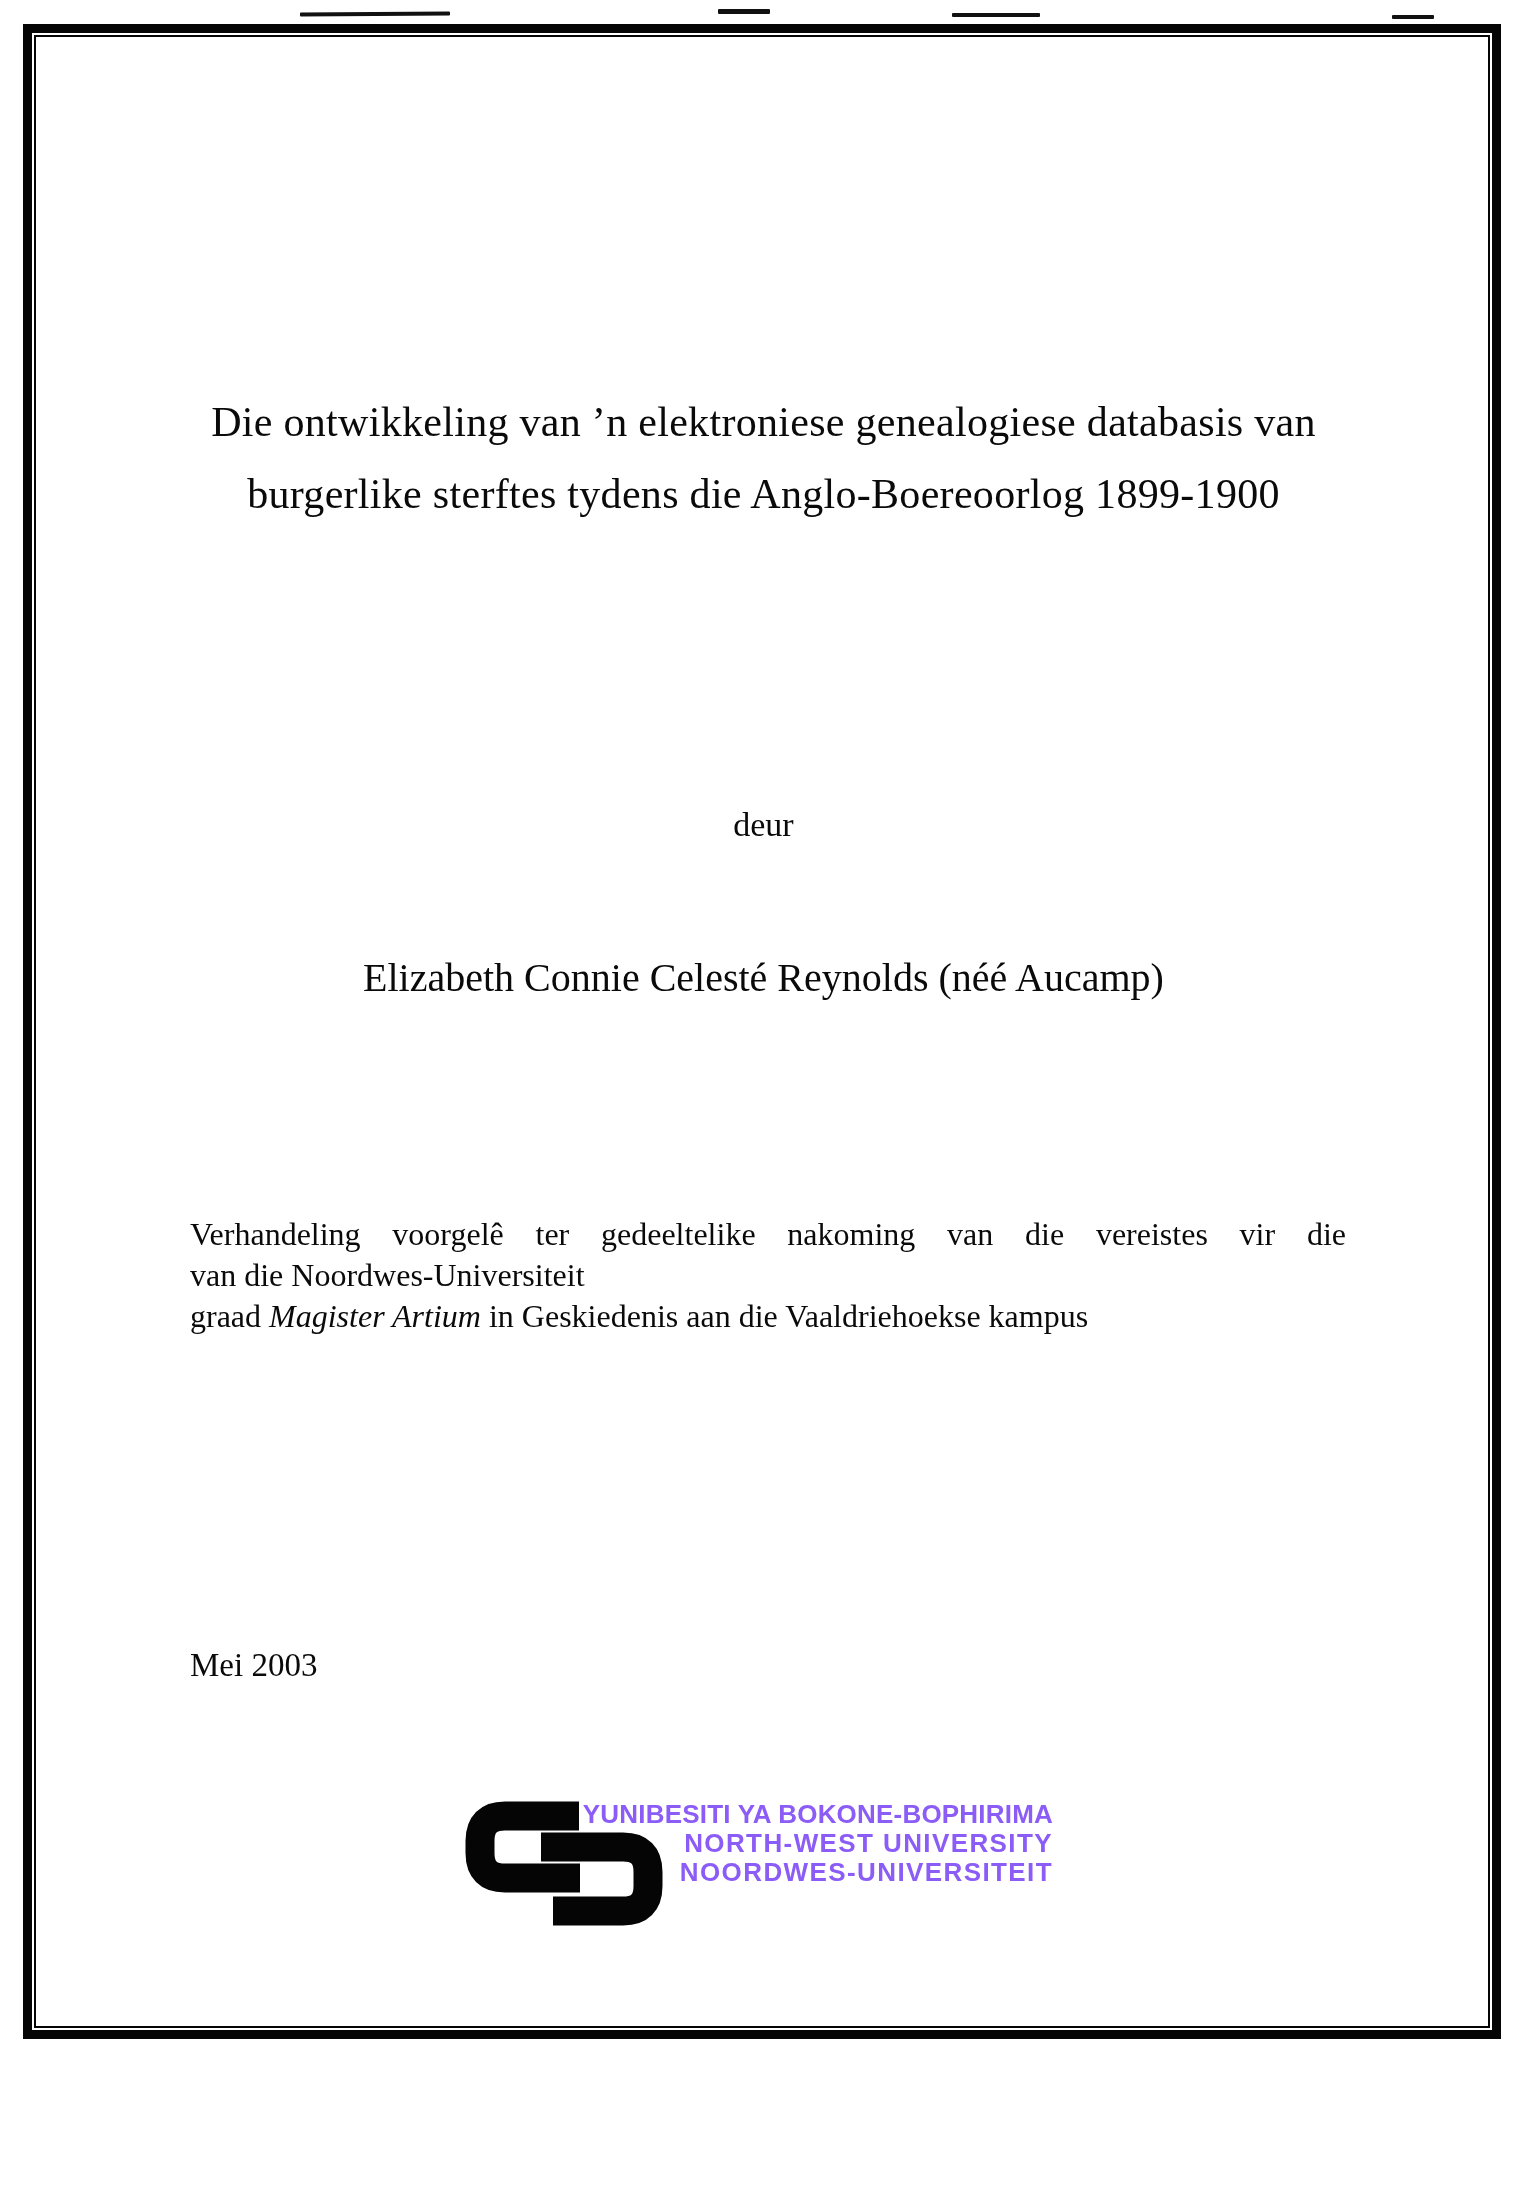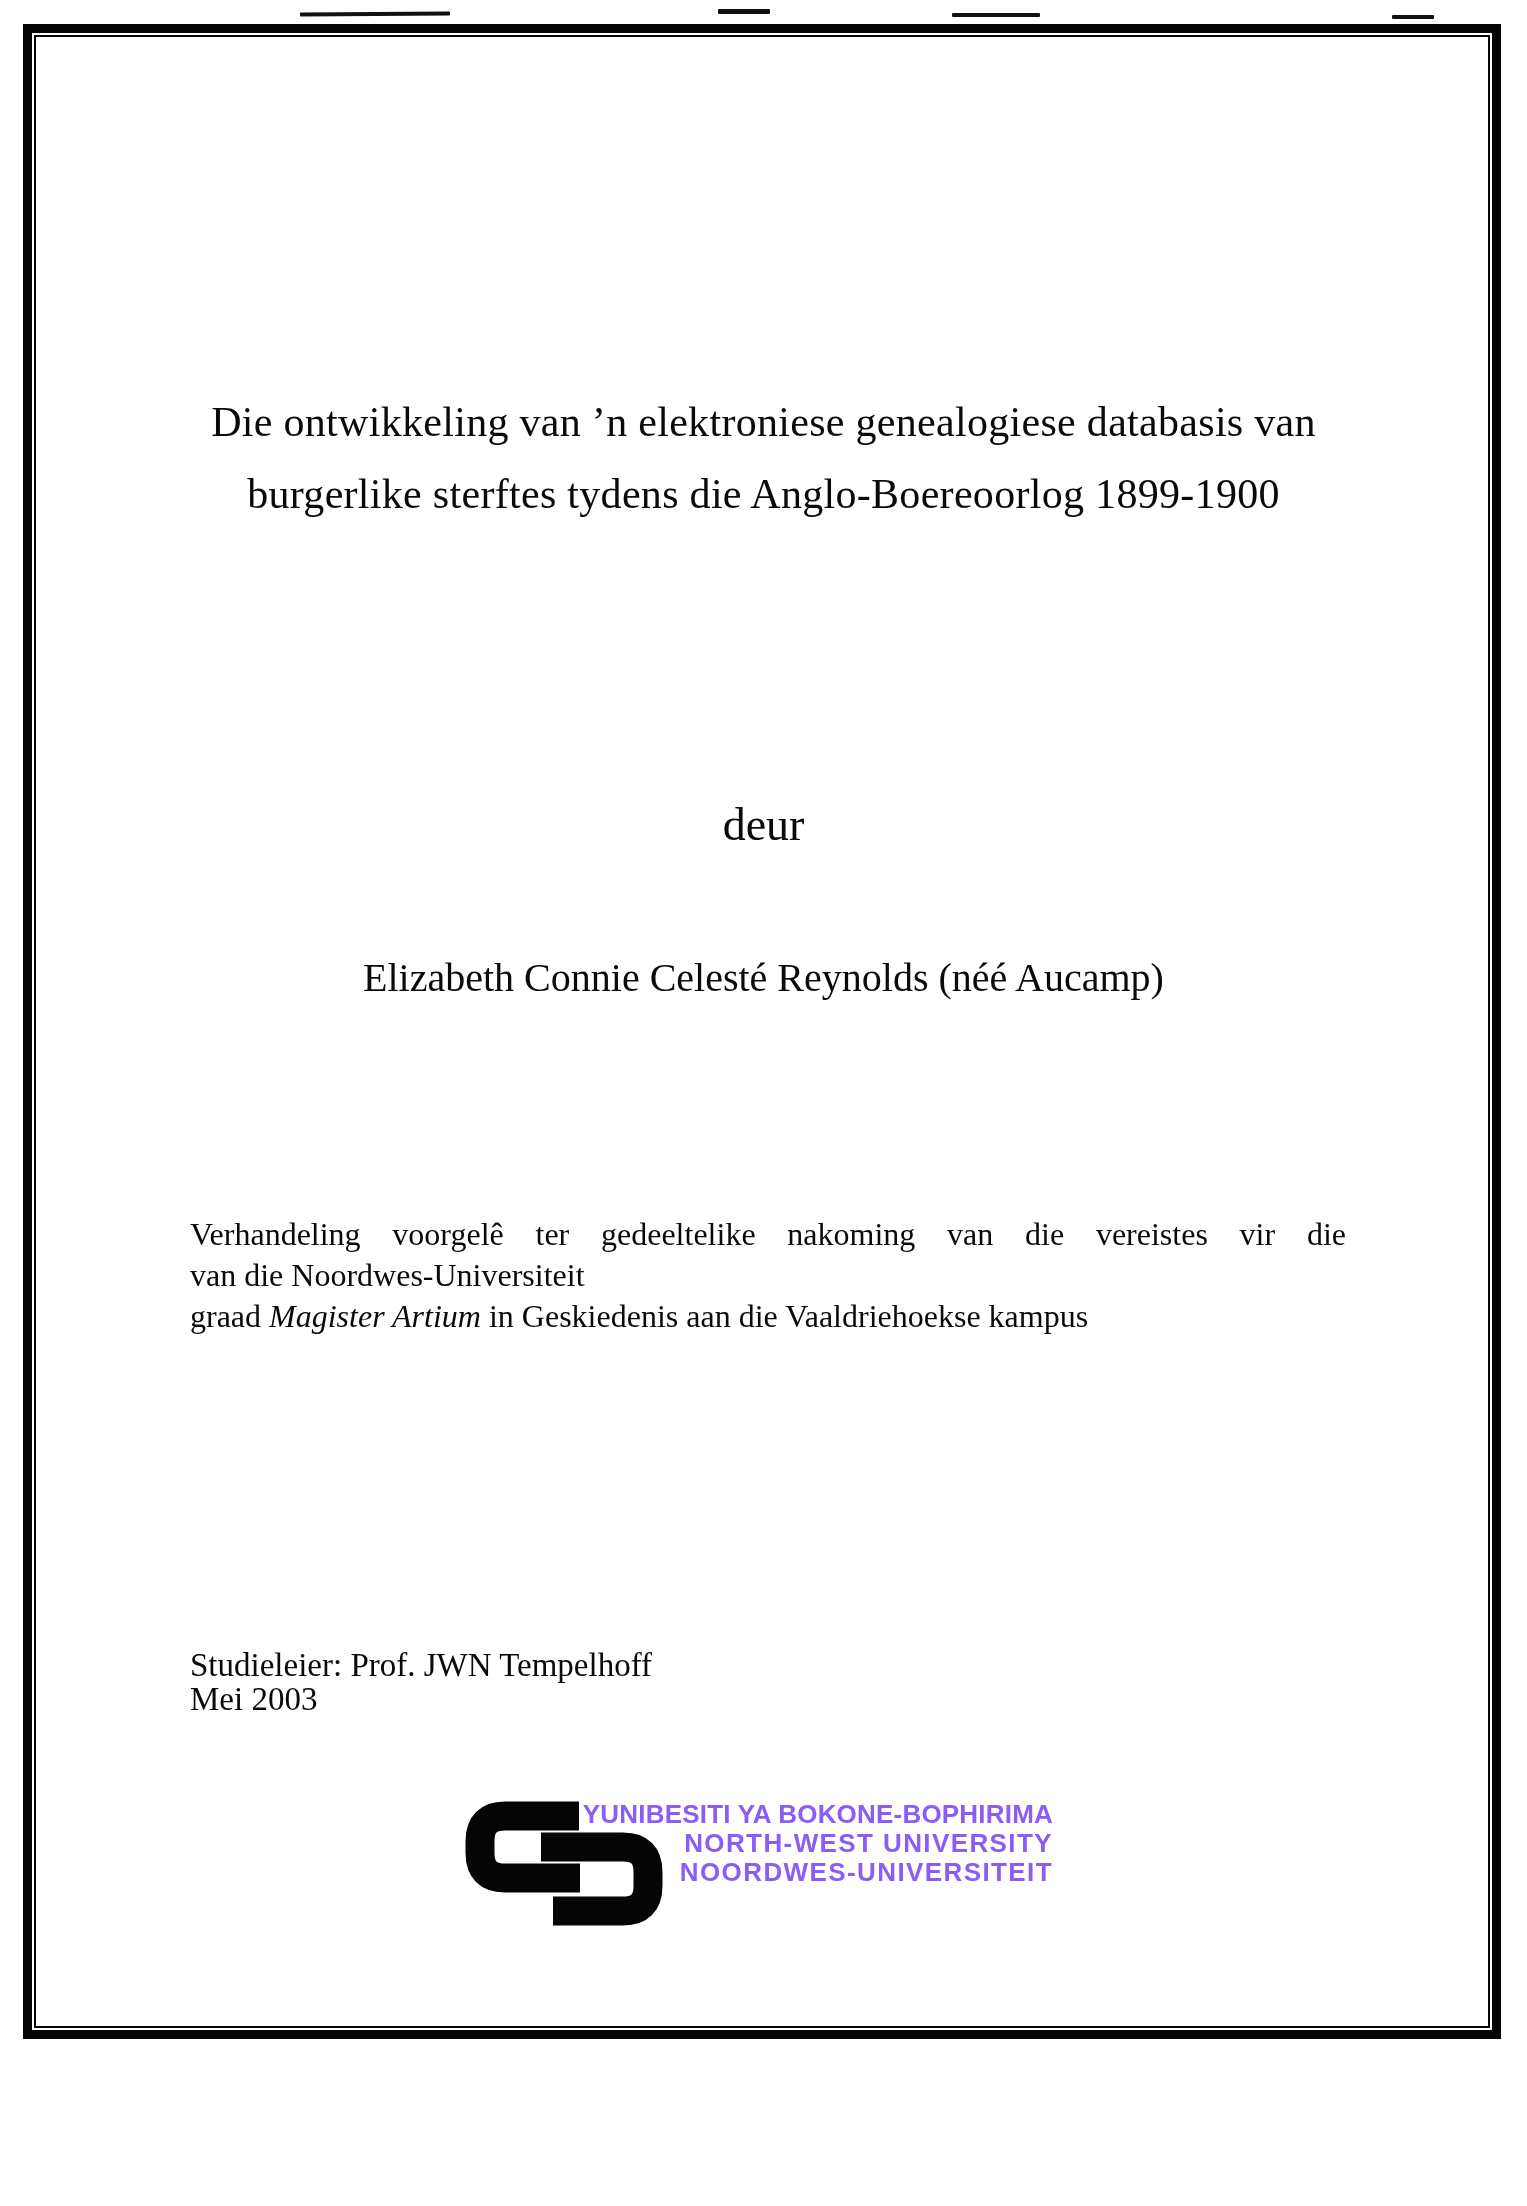--- a/index.html
+++ b/index.html
@@ -52,21 +52,21 @@
     font-weight: normal;
     line-height: 72px;
     text-align: center;
     letter-spacing: 0.3px;
   }
   .byline {
     position: absolute;
     left: 0;
     right: 0;
     top: 803px;
-    font-size: 46px;
+    font-size: 34px;
     line-height: 44px;
     text-align: center;
   }
   .author {
     position: absolute;
     left: 0;
     right: 0;
     top: 955px;
     font-size: 40px;
     line-height: 46px;
@@ -141,21 +141,20 @@
 
   <div class="author">Elizabeth Connie Celesté Reynolds (néé Aucamp)</div>
 
   <div class="thesis">
     <div class="justified">Verhandeling voorgelê ter gedeeltelike nakoming van die vereistes vir die</div>
     <div>van die Noordwes-Universiteit</div>
     <div><span>graad </span><span class="italic">Magister Artium</span><span> in Geskiedenis aan die Vaaldriehoekse kampus</span></div>
   </div>
 
   <div class="supervisor-block">
-    <div>Studieleier: Prof. JWN Tempelhoff</div>
     <div>Mei 2003</div>
   </div>
 
   <svg class="logo-icon" width="200" height="125" viewBox="0 0 200 125" aria-hidden="true">
 
     <path d="M 116 15 H 42 Q 17 15 17 40 V 52 Q 17 77 42 77 H 117" fill="none" stroke="#050505" stroke-width="29" stroke-linecap="butt"></path>
 
     <path d="M 78 46 H 160 Q 185 46 185 71 V 85 Q 185 110 160 110 H 90" fill="none" stroke="#050505" stroke-width="29" stroke-linecap="butt"></path>
   </svg>
 

